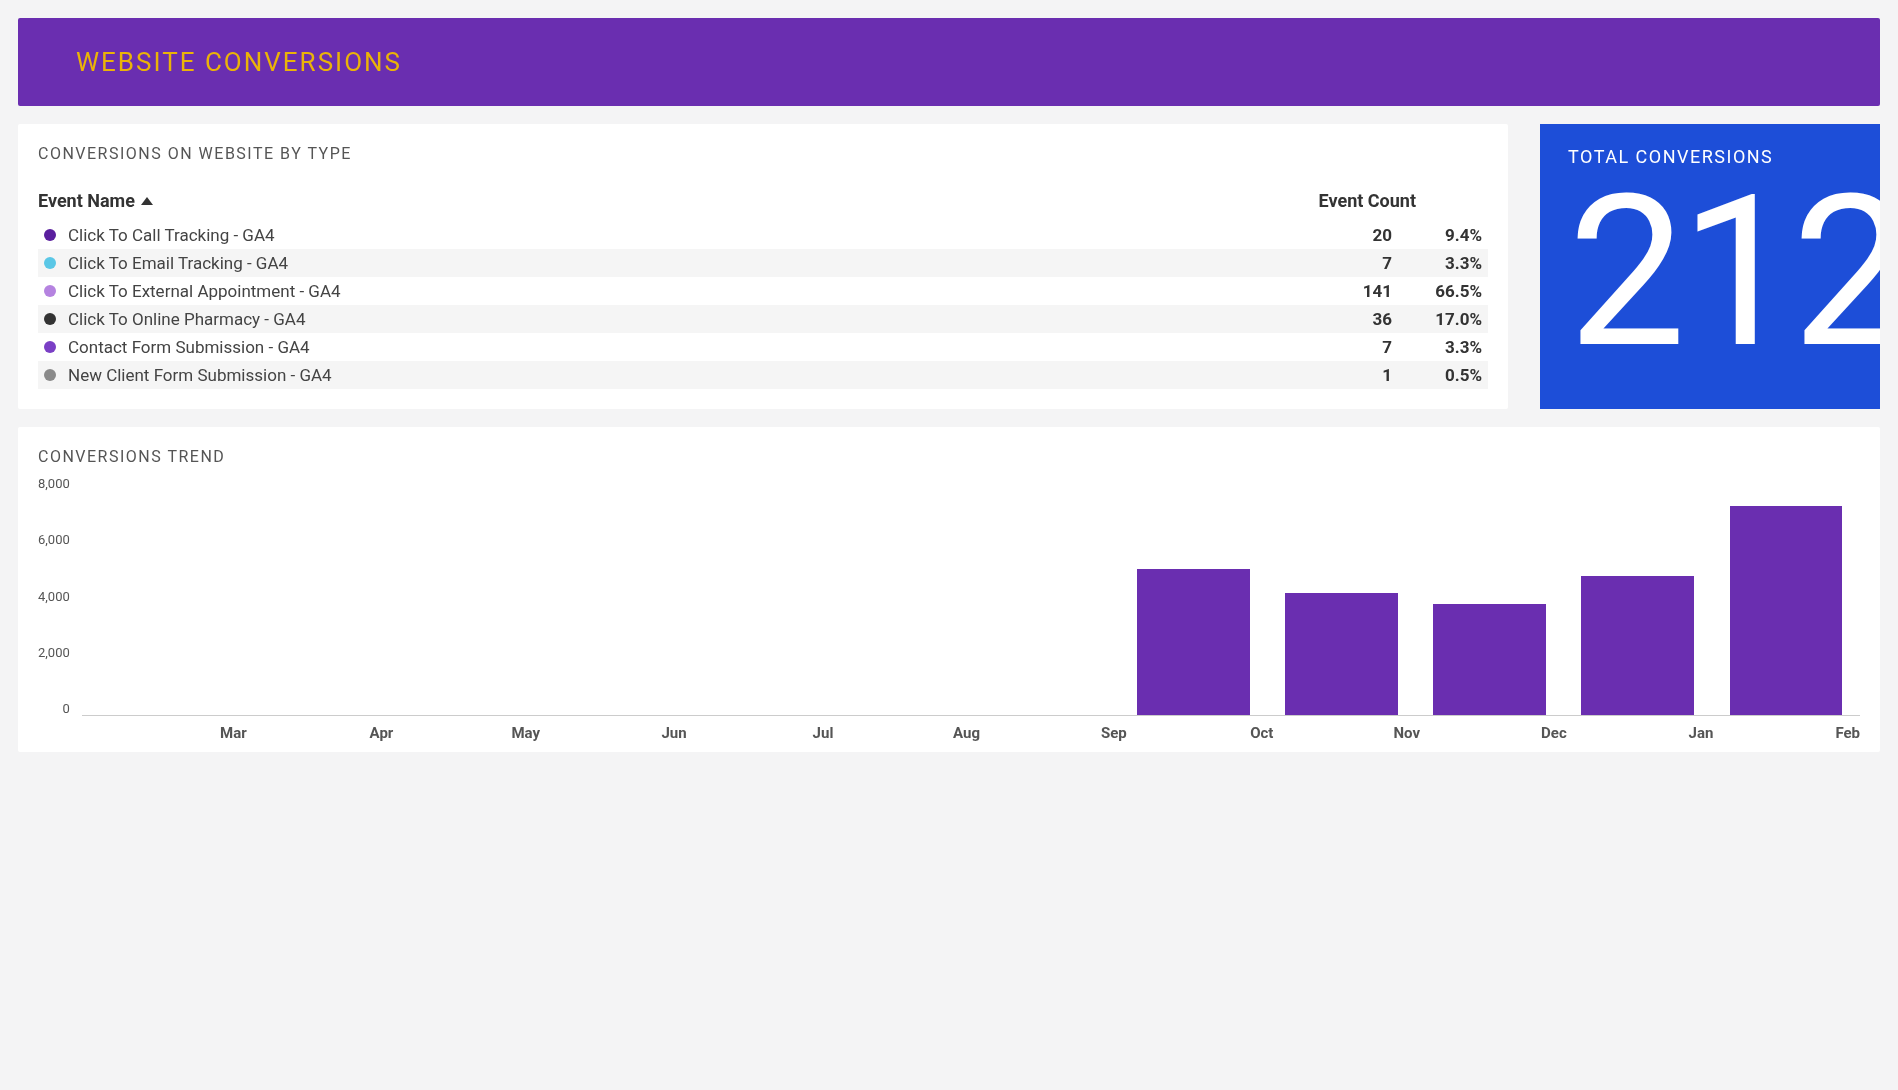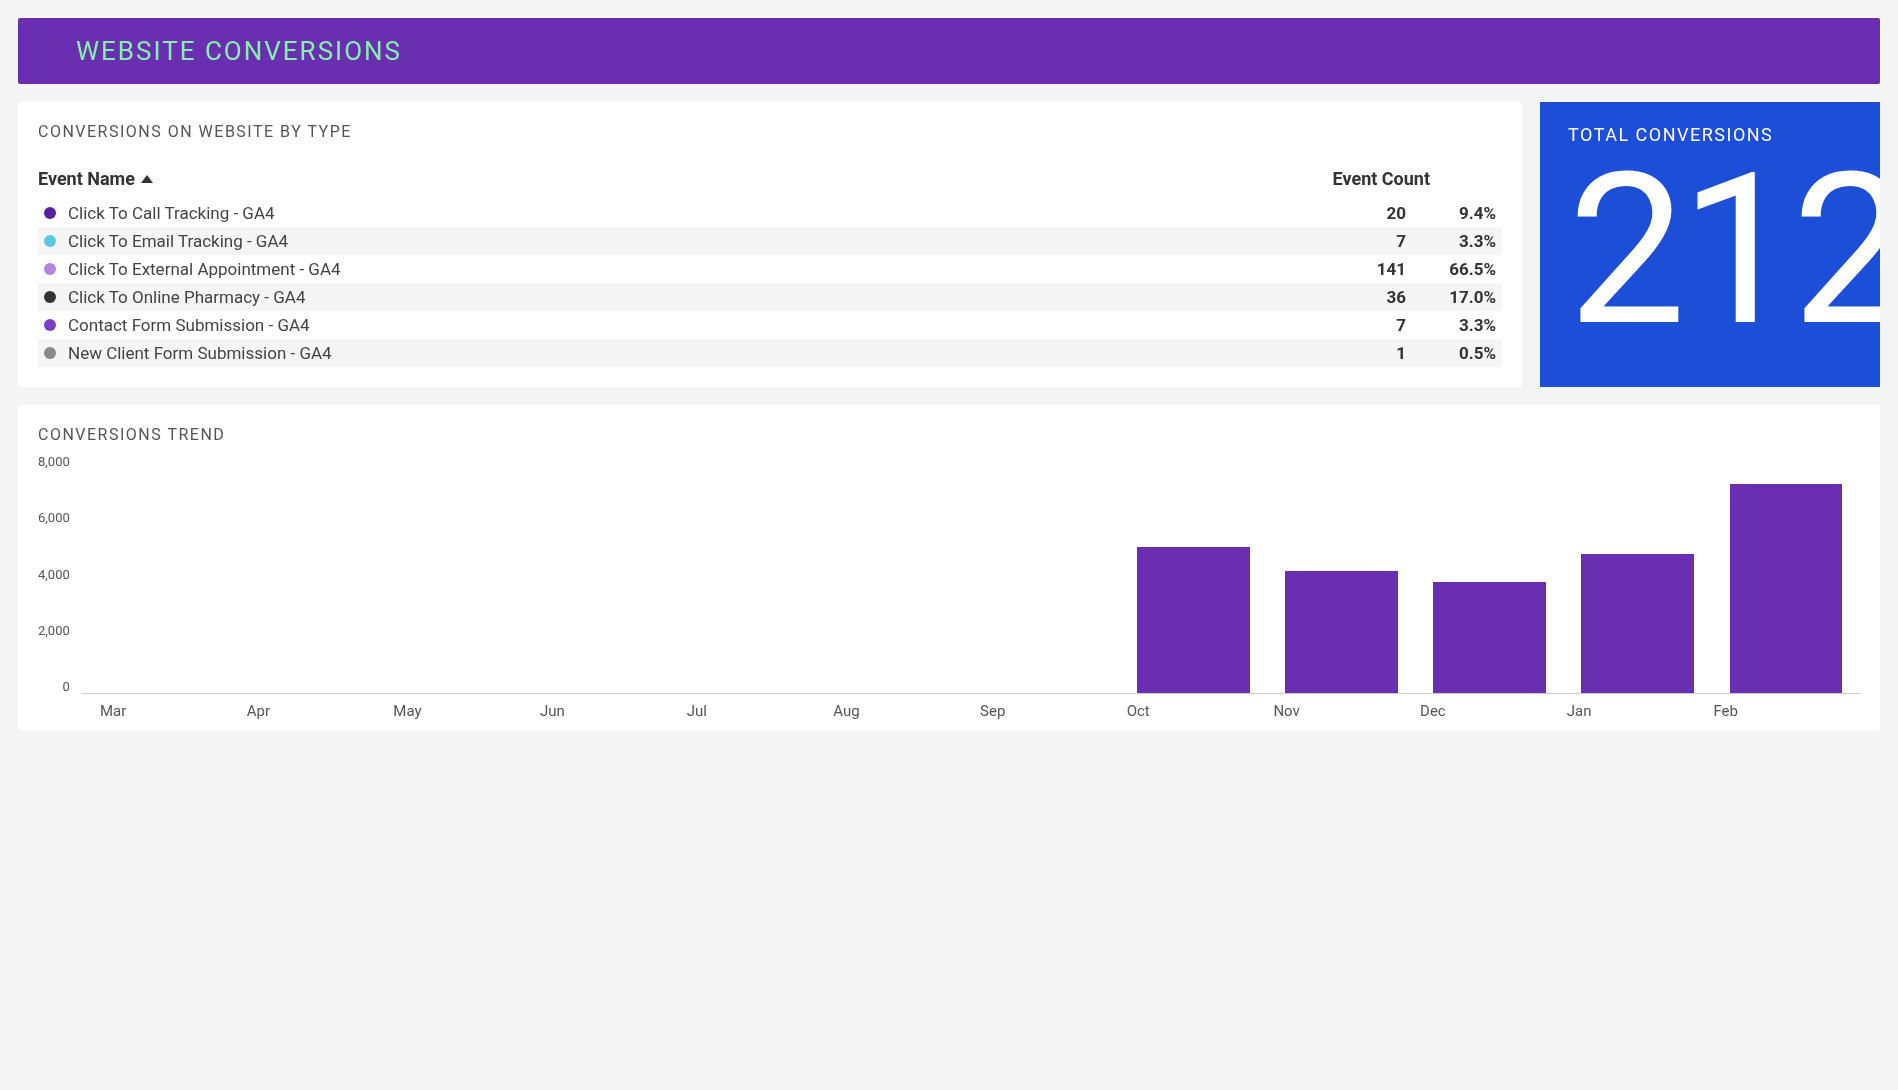--- a/index.html
+++ b/index.html
@@ -4,33 +4,33 @@
 <style>
   * { box-sizing: border-box; margin: 0; padding: 0; }
   body {
     font-family: -apple-system, BlinkMacSystemFont, "Segoe UI", Roboto, "Helvetica Neue", Arial, sans-serif;
     background: #f4f4f5;
     padding: 18px;
     color: #333;
   }
   .header-banner {
     background: #6a2eb0;
-    color: #86efac;
-    padding: 18px 58px;
+    color: #eab308;
+    padding: 29px 58px;
     border-radius: 2px;
     margin-bottom: 18px;
   }
   .header-banner h1 {
     font-weight: 400;
     letter-spacing: 2px;
     font-size: 26px;
   }
   .row {
     display: flex;
-    gap: 18px;
+    gap: 32px;
     margin-bottom: 18px;
   }
   .panel {
     background: #fff;
     border-radius: 2px;
     padding: 20px;
   }
   .panel-table { flex: 1 1 auto; }
   .panel-total {
     width: 340px;
@@ -144,21 +144,21 @@
     width: 76%;
     background: #6a2eb0;
   }
   .x-axis {
     display: flex;
     margin-left: 62px;
     margin-top: 8px;
     font-size: 15px;
     color: #555;
   }
-  .x-axis .tick { flex: 1 1 0; text-align: left; }
+  .x-axis .tick { flex: 1 1 0; text-align: right; font-weight: bold; }
 </style>
 </head>
 <body>
 
 <div class="header-banner">
   <h1>WEBSITE CONVERSIONS</h1>
 </div>
 
 <div class="row">
   <div class="panel panel-table">

